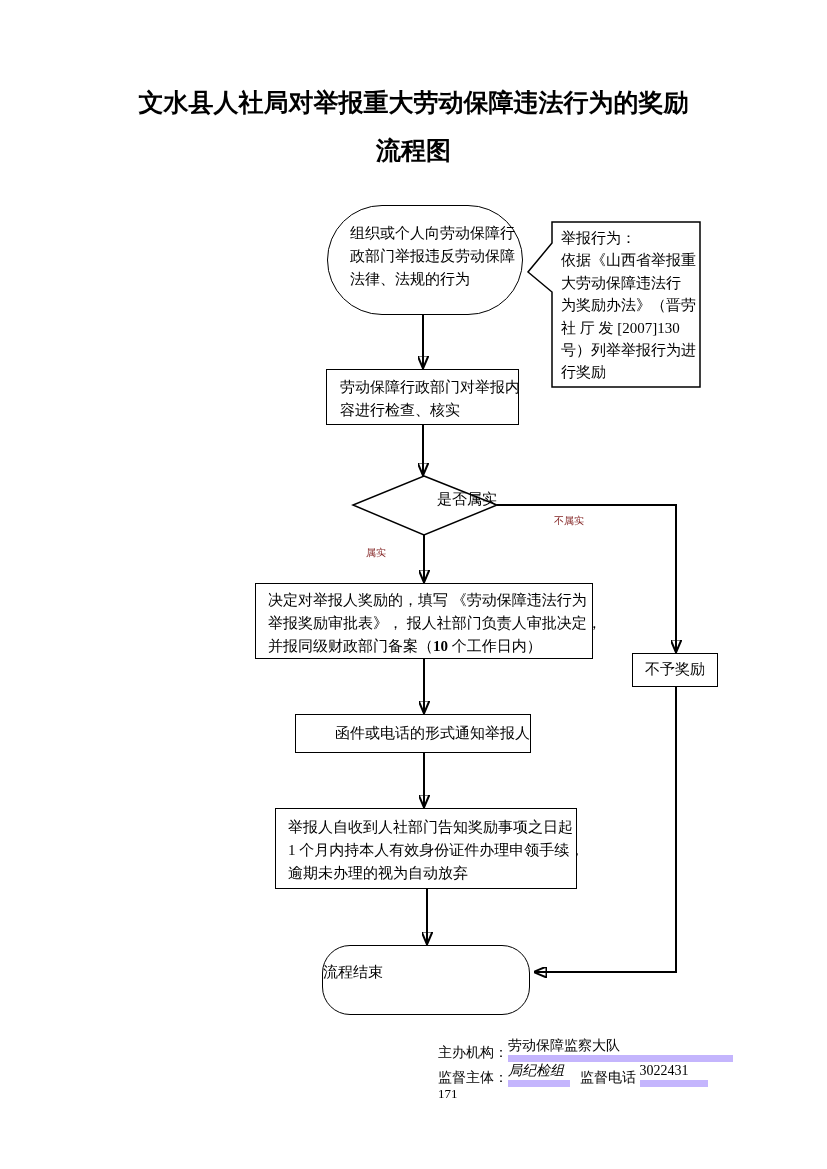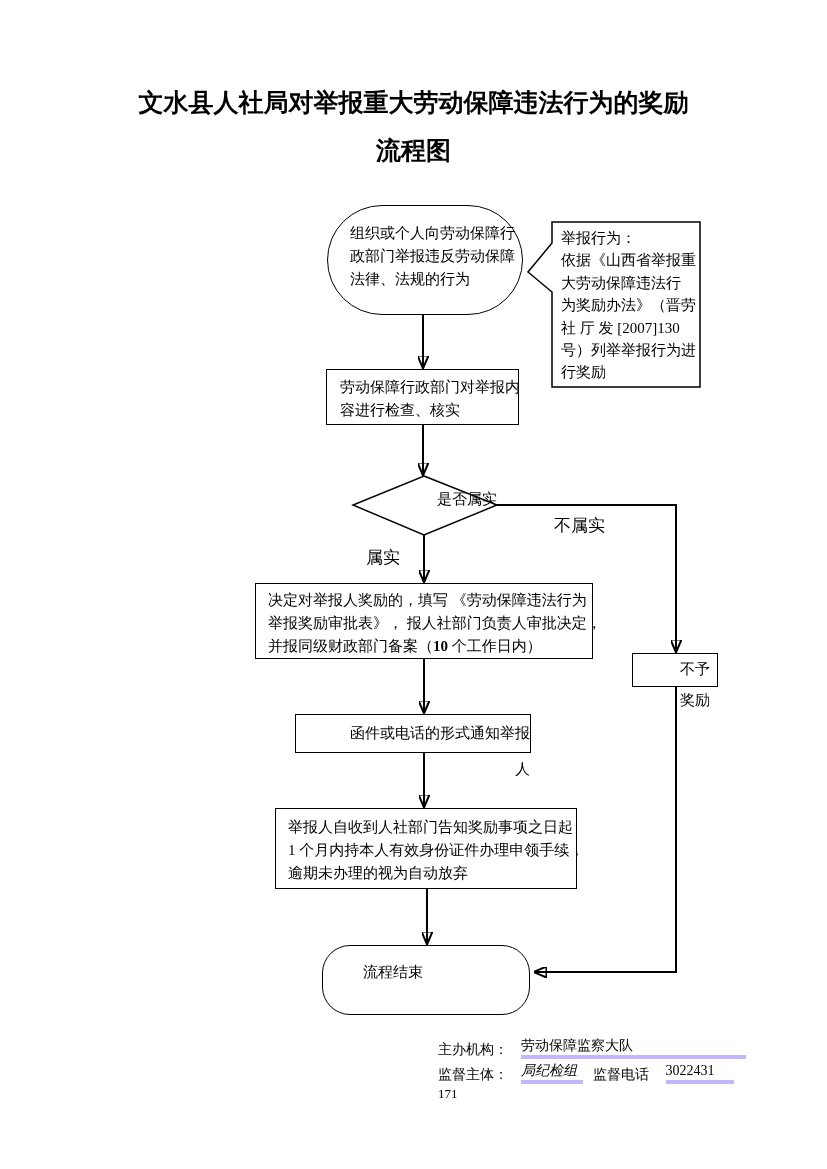--- a/index.html
+++ b/index.html
@@ -40,21 +40,20 @@
   #connector-layer .shapepath { fill: #ffffff; stroke-width: 1.5; }
 
   
   .node {
     position: absolute;
     border: 1.5px solid #000;
     background: #ffffff;
     font-size: 15px;
     line-height: 23px;
     color: #000;
-    padding-left: 40px;
   }
   .node .tline { white-space: pre; }
 
   #start-node {
     left: 327px; top: 205px; width: 196px; height: 110px;
     border-radius: 58px;
     padding: 16px 0 0 22px;
   }
   #callout-text {
     position: absolute;
@@ -68,22 +67,22 @@
     padding: 6px 0 0 13px;
   }
   #decision-label {
     position: absolute;
     left: 353px; top: 490px; width: 144px;
     text-align: right;
     font-size: 15px;
   }
   .branch-label {
     position: absolute;
-    font-size: 17px;
-    color: #000000;
+    font-size: 10px;
+    color: #7f1d1d;
   }
   #yes-label { left: 366px; top: 546px; }
   #no-label  { left: 554px; top: 514px; }
 
   #approve-node {
     left: 255px; top: 583px; width: 338px; height: 76px;
     padding: 5px 0 0 12px;
   }
   #no-reward-node {
     left: 632px; top: 653px; width: 86px; height: 34px;
@@ -111,23 +110,22 @@
     position: absolute;
     left: 438px;
     font-size: 14px;
     line-height: 18px;
     white-space: nowrap;
   }
   #footer-line1 { top: 1037px; }
   #footer-line2 { top: 1062px; }
   .u-span {
     display: inline-block;
-    border-bottom: 4px solid #c4b5fd;
+    border-bottom: 7px solid #c4b5fd;
     vertical-align: bottom;
-    margin-left: 13px;
   }
   #organizer-value { width: 225px; }
   #supervisor-value { width: 62px; margin-right: 10px; font-style: italic; }
   #phone-value { width: 68px; }
   #page-number { position: absolute; left: 438px; top: 1086px; font-size: 13px; }
 </style>
 </head>
 <body>
 
 <div id="page">

